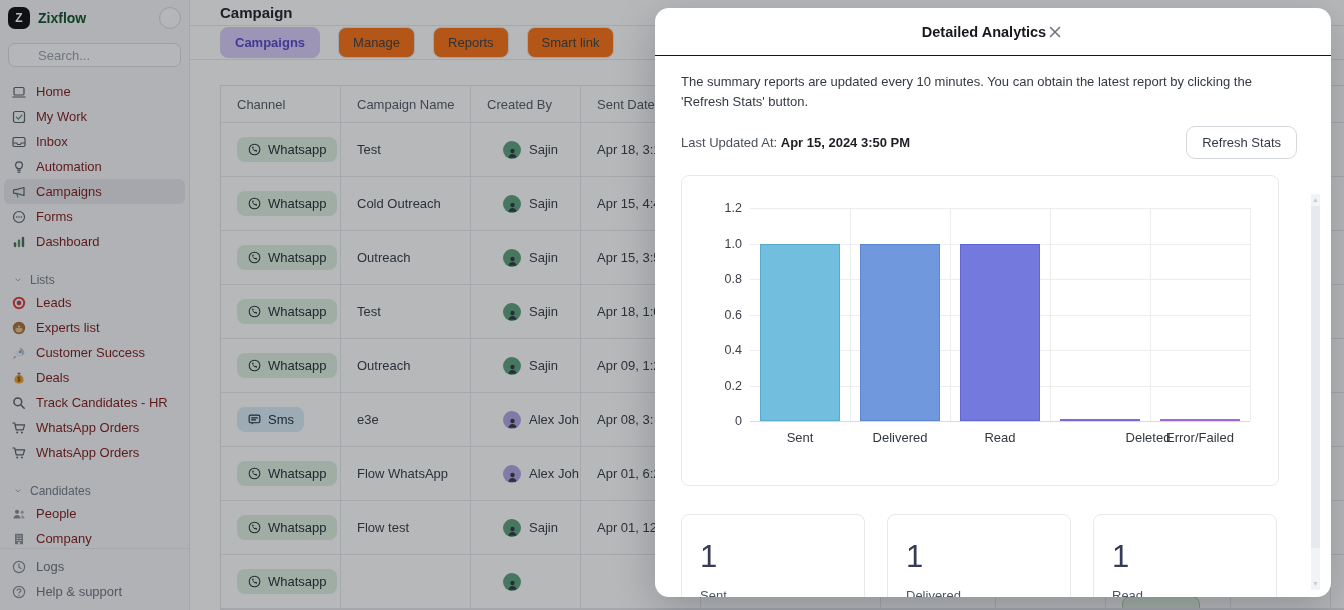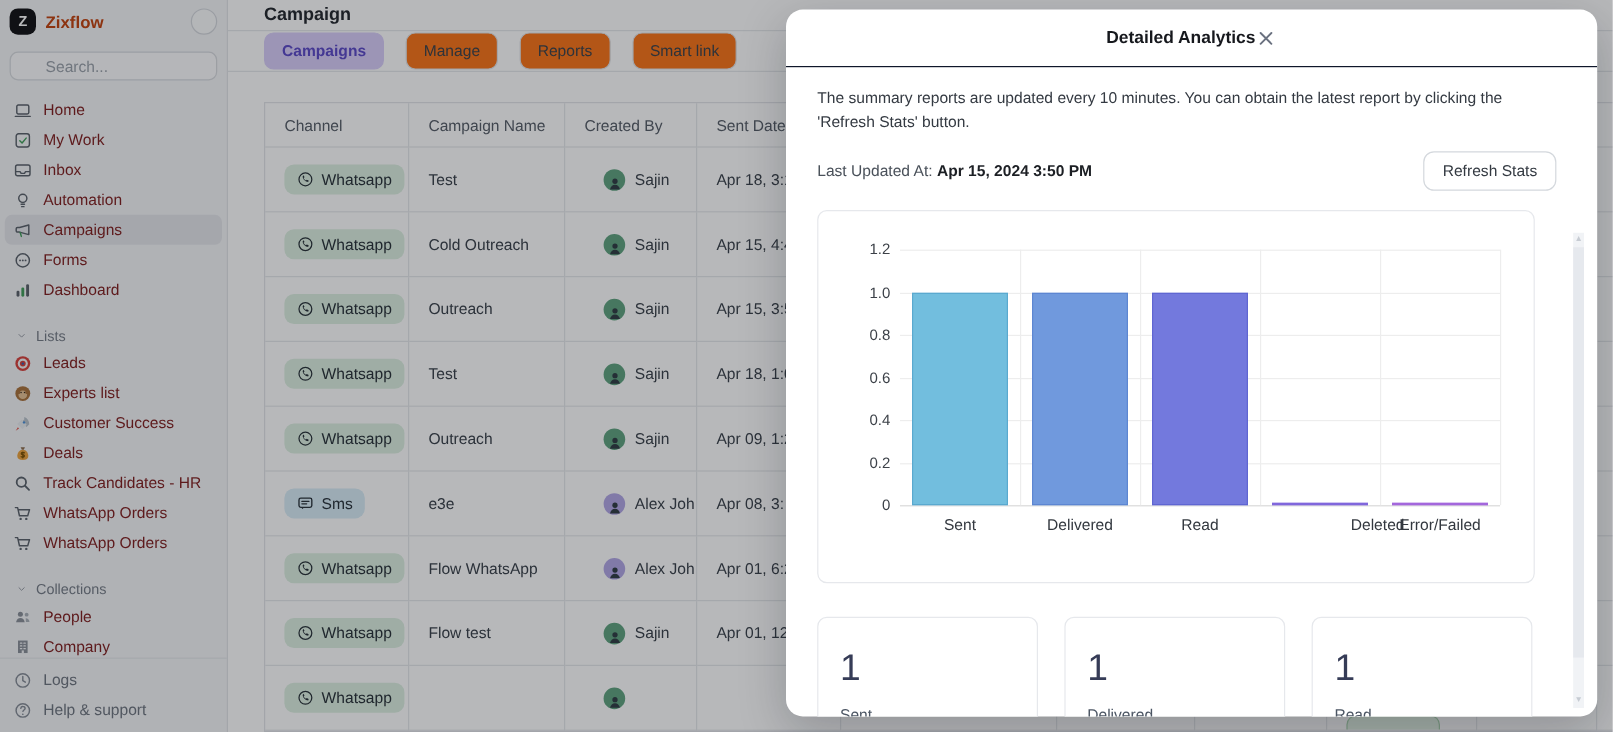--- a/index.html
+++ b/index.html
@@ -7,21 +7,21 @@
   body { font-family:"Liberation Sans","DejaVu Sans",sans-serif; background:#fff; position:relative; }
   svg { display:block; }
 
   
   .app { position:absolute; inset:0; display:flex; background:#fff; }
 
   
   .sidebar { width:190px; height:610px; background:#f5f6f8; border-right:1px solid #e3e5e9; display:flex; flex-direction:column; flex-shrink:0; }
   .brand-row { display:flex; align-items:center; gap:8px; padding:7px 8px 6px 8px; }
   .logo { width:22px; height:22px; border-radius:7px; background:#101113; color:#fff; font-size:12px; font-weight:bold; display:flex; align-items:center; justify-content:center; }
-  .brand-name { font-size:14px; font-weight:700; color:#c2410c; flex:1; }
+  .brand-name { font-size:14px; font-weight:700; color:#14532d; flex:1; }
   .collapse-btn { width:22px; height:22px; border-radius:50%; border:1px solid #d5d8dd; background:#fbfcfd; color:#5f6670; display:flex; align-items:center; justify-content:center; cursor:pointer; }
   .search-box { margin:8px 8px 10px 8px; height:24px; border:1px solid #d8dbdf; border-radius:7px; background:#fdfdfe; display:flex; align-items:center; gap:7px; padding:0 8px; color:#7b828c; }
   .search-box input { border:0; outline:0; background:transparent; font-size:13px; color:#3c4148; width:120px; font-family:inherit; }
   .search-box input::placeholder { color:#9aa1aa; }
   .side-scroll { flex:1; overflow:hidden; padding:2px 4px 0 4px; }
   .side-item { display:flex; align-items:center; gap:9px; padding:4px 7px; border-radius:6px; font-size:13px; color:#7f1d1d; height:25px; cursor:pointer; }
   .side-item.active { background:#e6e7eb; }
   .side-item .ic { width:16px; height:16px; color:#596069; flex-shrink:0; }
   .sec-label { display:flex; align-items:center; gap:7px; font-size:12px; color:#757c86; padding:5px 8px 4px 9px; margin-top:14px; height:22px; }
   .sec-label .ic { width:10px; height:10px; color:#8b9199; }
@@ -247,21 +247,21 @@
             </svg>
           </span>
           <span>WhatsApp Orders</span>
         </div>
         <div class="sec-label">
           <span class="ic">
             <svg viewBox="0 0 16 16" fill="none" stroke="currentColor" stroke-width="1.2" stroke-linecap="round" stroke-linejoin="round" style="width:100%;height:100%;">
               <path d="M4.5 6L8 9.5 11.5 6"></path>
             </svg>
           </span>
-          <span>Collections</span>
+          <span>Candidates</span>
         </div>
         <div class="side-item">
           <span class="ic">
             <svg viewBox="0 0 16 16" fill="none" stroke="currentColor" stroke-width="1.2" stroke-linecap="round" stroke-linejoin="round" style="width:100%;height:100%;">
               <circle cx="6" cy="5.8" r="2.1" fill="#8a9099" stroke="none"></circle>
               <path d="M2.4 12.6c.3-2.3 1.8-3.6 3.6-3.6s3.3 1.3 3.6 3.6z" fill="#8a9099" stroke="none"></path>
               <circle cx="11.2" cy="6.2" r="1.6" fill="#aab0b8" stroke="none"></circle>
               <path d="M10.4 9.2c1.8 0 3 1.3 3.2 3.2h-3z" fill="#aab0b8" stroke="none"></path>
             </svg>
           </span>

